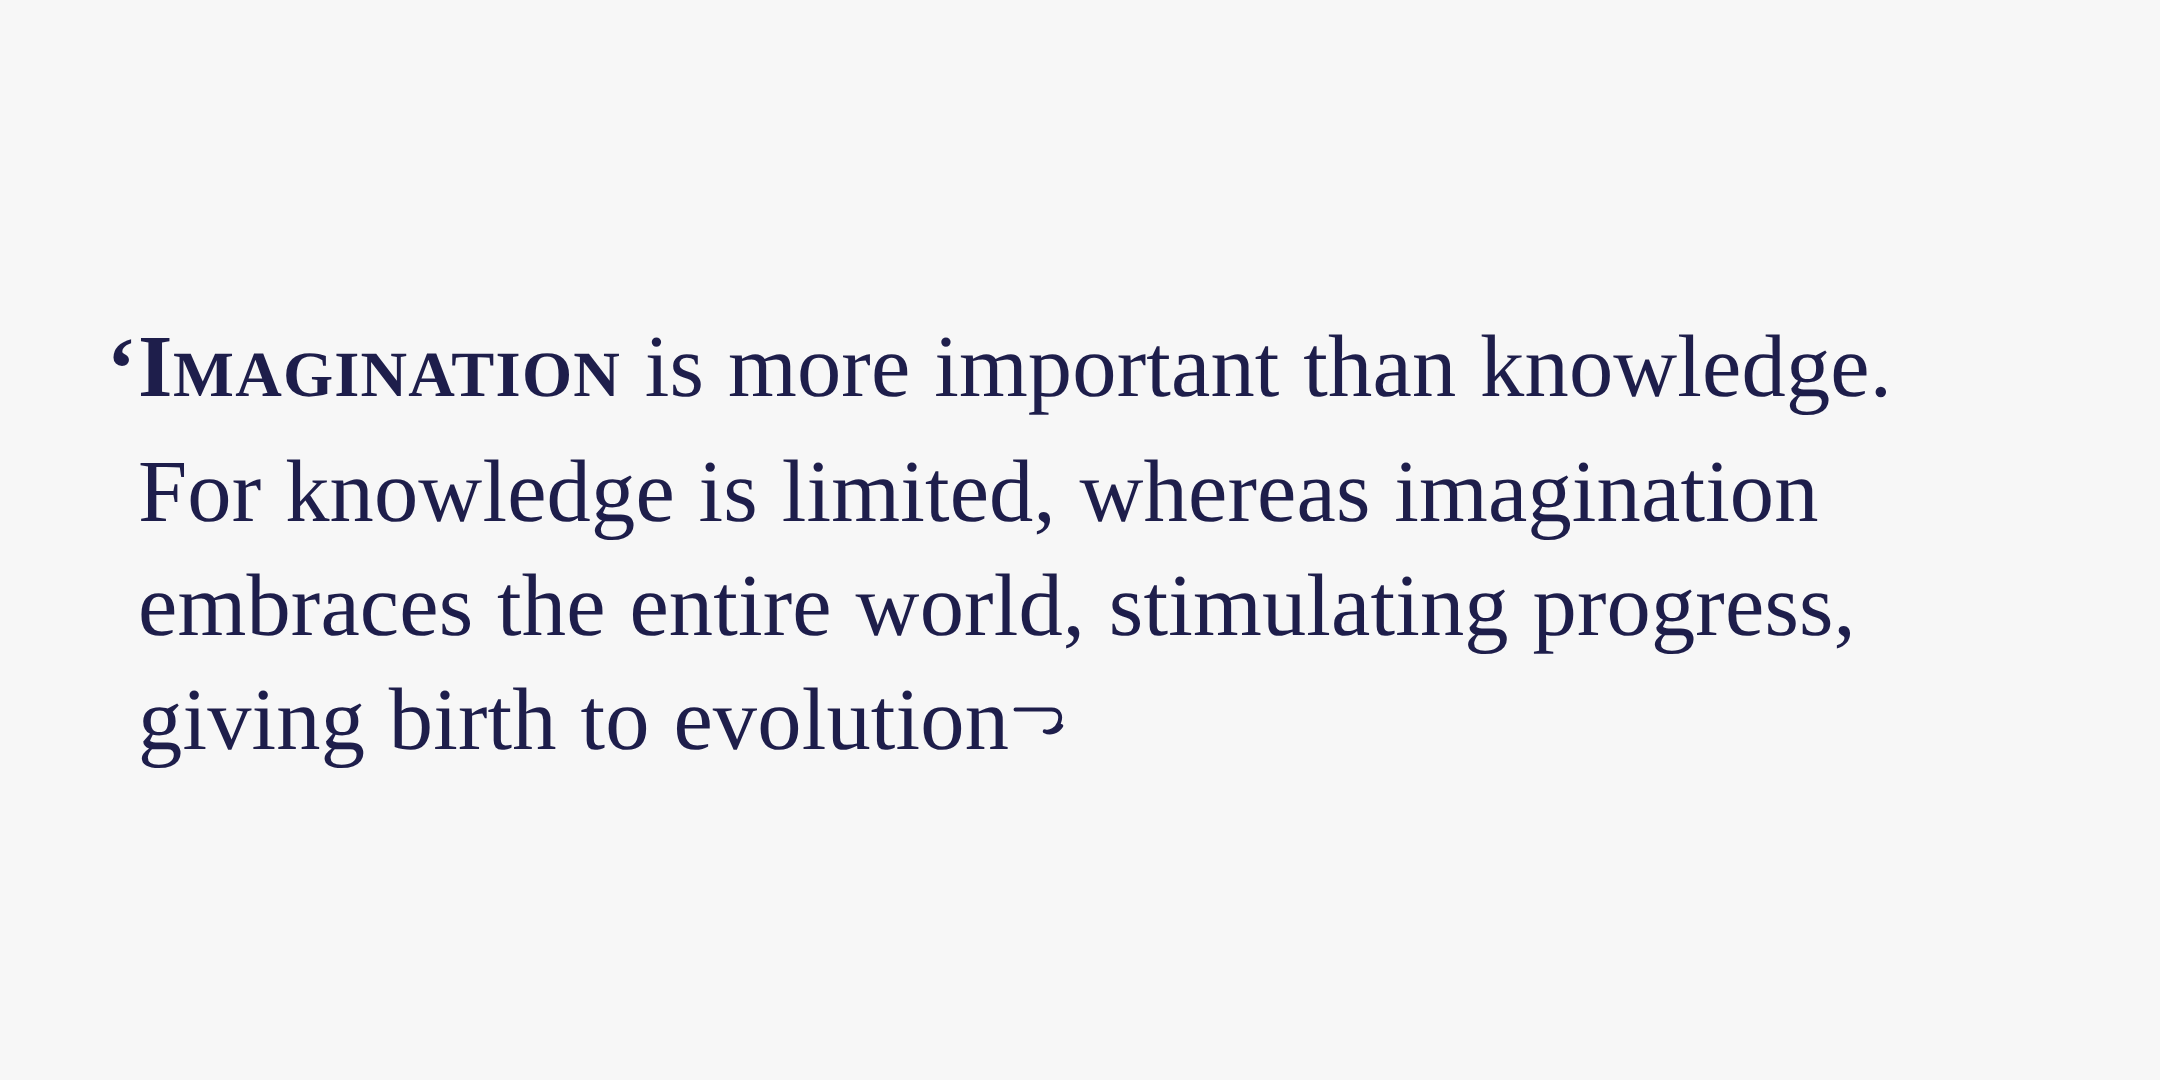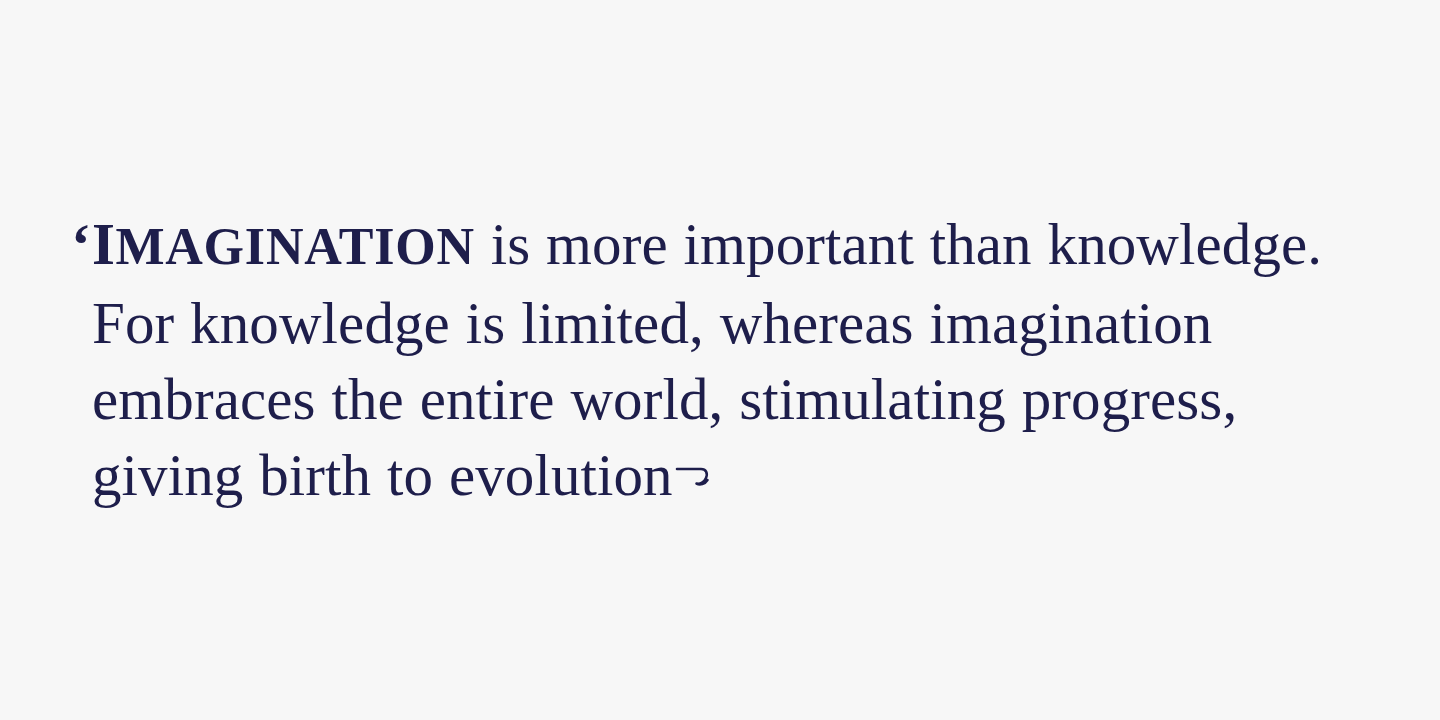--- a/index.html
+++ b/index.html
@@ -60,21 +60,21 @@
     font-weight: 700;
     letter-spacing: 0.4px;
   }
 
   .lead-initial {
     font-size: 59px;
     font-weight: 700;
   }
 
   .lead-smallcaps {
-    font-size: 52px;
+    font-size: 43px;
     font-weight: 700;
     letter-spacing: 0.8px;
   }
 
   
   .swash {
     display: inline-block;
     width: 34px;
     height: 40px;
     vertical-align: -6px;

